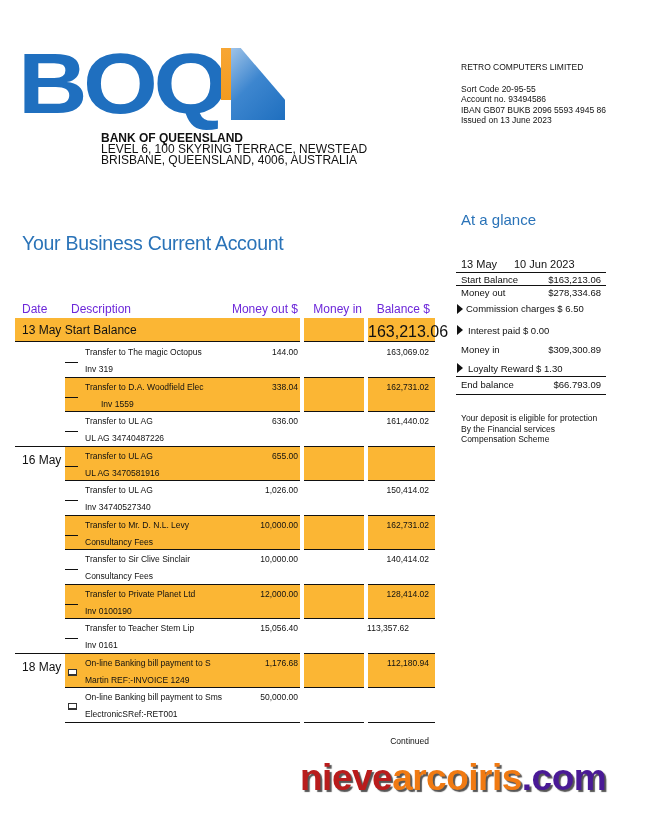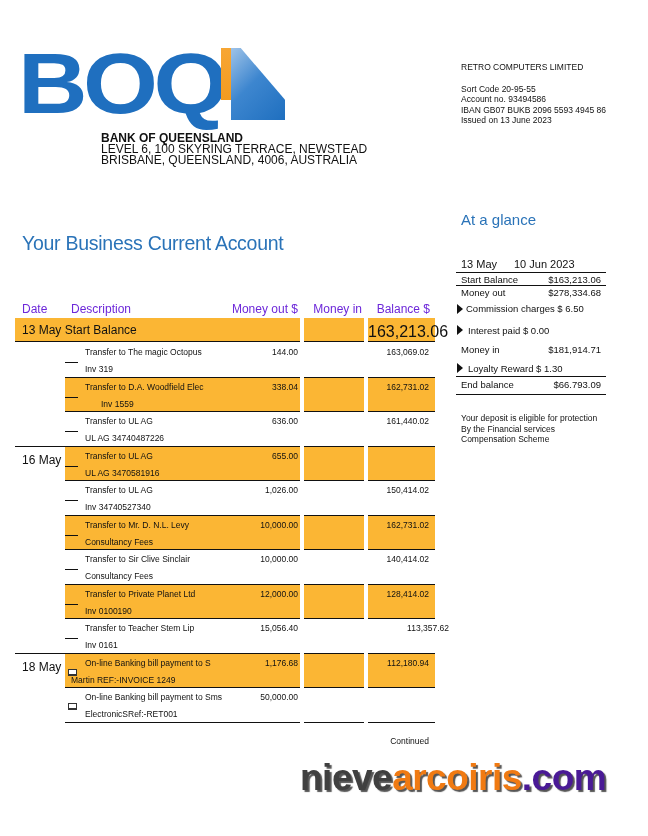--- a/index.html
+++ b/index.html
@@ -40,21 +40,21 @@
   .glance-title { left: 461px; top: 211px; font-size: 15px; color: #2a73b8; }
   .g-date { top: 258px; font-size: 11px; }
   .g-line { left: 456px; width: 150px; height: 1px; background: #111; }
   .g-label { left: 461px; font-size: 9.5px; }
   .g-val { left: 500px; width: 101px; text-align: right; font-size: 9.5px; }
   .tri { width: 0; height: 0; border-top: 5px solid transparent; border-bottom: 5px solid transparent; border-left: 6px solid #111; }
   .g-note { left: 461px; top: 413px; font-size: 8.5px; line-height: 10.5px; }
 
   
   .wm { left: 300px; top: 757px; font-family: "Liberation Sans", sans-serif; font-weight: bold; font-size: 37px; letter-spacing: -0.5px; text-shadow: 2px 2px 1px #555; }
-  .wm .a { color: #404040; }
+  .wm .a { color: #b91c1c; }
   .wm .b { color: #f07a12; }
   .wm .c { color: #4a1a96; }
 </style>
 </head>
 <body>
 
 <div class="abs logo-text">BOQ</div>
 <div class="abs logo-orange"></div>
 <div class="abs logo-blue"></div>
 
@@ -175,32 +175,32 @@
     <div class="abs num" style="left:304px; top:589px; width:58px;"></div>
     <div class="abs num" style="left:368px; top:589px; width:61px;">128,414.02</div>
     <div class="abs row-line" style="left:65px; top:618px; width:235px;"></div>
     <div class="abs row-line" style="left:304px; top:618px; width:60px;"></div>
     <div class="abs row-line" style="left:368px; top:618px; width:67px;"></div>
     <div class="abs dash" style="left:65px; top:638px;"></div>
     <div class="abs desc" style="left:85px; top:623px;">Transfer to Teacher Stem Lip</div>
     <div class="abs desc" style="left:85px; top:640px;">Inv 0161</div>
     <div class="abs num" style="left:220px; top:623px; width:78px;">15,056.40</div>
     <div class="abs num" style="left:304px; top:623px; width:58px;"></div>
-    <div class="abs num" style="left:388px; top:623px; width:61px;">113,357.62</div>
+    <div class="abs num" style="left:348px; top:623px; width:61px;">113,357.62</div>
     <div class="abs row-line" style="left:65px; top:653px; width:235px;"></div>
     <div class="abs row-line" style="left:304px; top:653px; width:60px;"></div>
     <div class="abs row-line" style="left:368px; top:653px; width:67px;"></div>
     <div class="abs band" style="left:65px; top:654px; width:235px; height:33px;"></div>
     <div class="abs band" style="left:304px; top:654px; width:60px; height:33px;"></div>
     <div class="abs band" style="left:368px; top:654px; width:67px; height:33px;"></div>
     <div class="abs row-line" style="left:15px; top:653px; width:50px;"></div>
     <div class="abs date" style="left:22px; top:660px;">18 May</div>
     <div class="abs pc-icon" style="left:68px; top:669px;"></div>
     <div class="abs desc" style="left:85px; top:658px;">On-line Banking bill payment to S</div>
-    <div class="abs desc" style="left:71px; top:675px;">Martin REF:-INVOICE 1249</div>
+    <div class="abs desc" style="left:85px; top:675px;">Martin REF:-INVOICE 1249</div>
     <div class="abs num" style="left:220px; top:658px; width:78px;">1,176.68</div>
     <div class="abs num" style="left:304px; top:658px; width:58px;"></div>
     <div class="abs num" style="left:368px; top:658px; width:61px;">112,180.94</div>
     <div class="abs row-line" style="left:65px; top:687px; width:235px;"></div>
     <div class="abs row-line" style="left:304px; top:687px; width:60px;"></div>
     <div class="abs row-line" style="left:368px; top:687px; width:67px;"></div>
     <div class="abs pc-icon" style="left:68px; top:703px;"></div>
     <div class="abs desc" style="left:85px; top:692px;">On-line Banking bill payment to Sms</div>
     <div class="abs desc" style="left:85px; top:709px;">ElectronicSRef:-RET001</div>
     <div class="abs num" style="left:220px; top:692px; width:78px;">50,000.00</div>
@@ -223,21 +223,21 @@
 <div class="abs g-label" style="top:287px;">Money out</div>
 <div class="abs g-val" style="top:287px;">$278,334.68</div>
 
 <div class="abs tri" style="left:457px; top:304px;"></div>
 <div class="abs g-label" style="left:466px; top:303px;">Commission charges $ 6.50</div>
 
 <div class="abs tri" style="left:457px; top:325px;"></div>
 <div class="abs g-label" style="left:468px; top:325px;">Interest paid $ 0.00</div>
 
 <div class="abs g-label" style="top:344px;">Money in</div>
-<div class="abs g-val" style="top:344px;">$181,914.71</div>
+<div class="abs g-val" style="top:344px;">$309,300.89</div>
 
 <div class="abs tri" style="left:457px; top:363px;"></div>
 <div class="abs g-label" style="left:468px; top:363px;">Loyalty Reward $ 1.30</div>
 <div class="abs g-line" style="top:376px;"></div>
 <div class="abs g-label" style="top:379px;">End balance</div>
 <div class="abs g-val" style="top:379px;">$66.793.09</div>
 <div class="abs g-line" style="top:394px;"></div>
 
 <div class="abs g-note">
   <div>Your deposit is eligible for protection</div>

